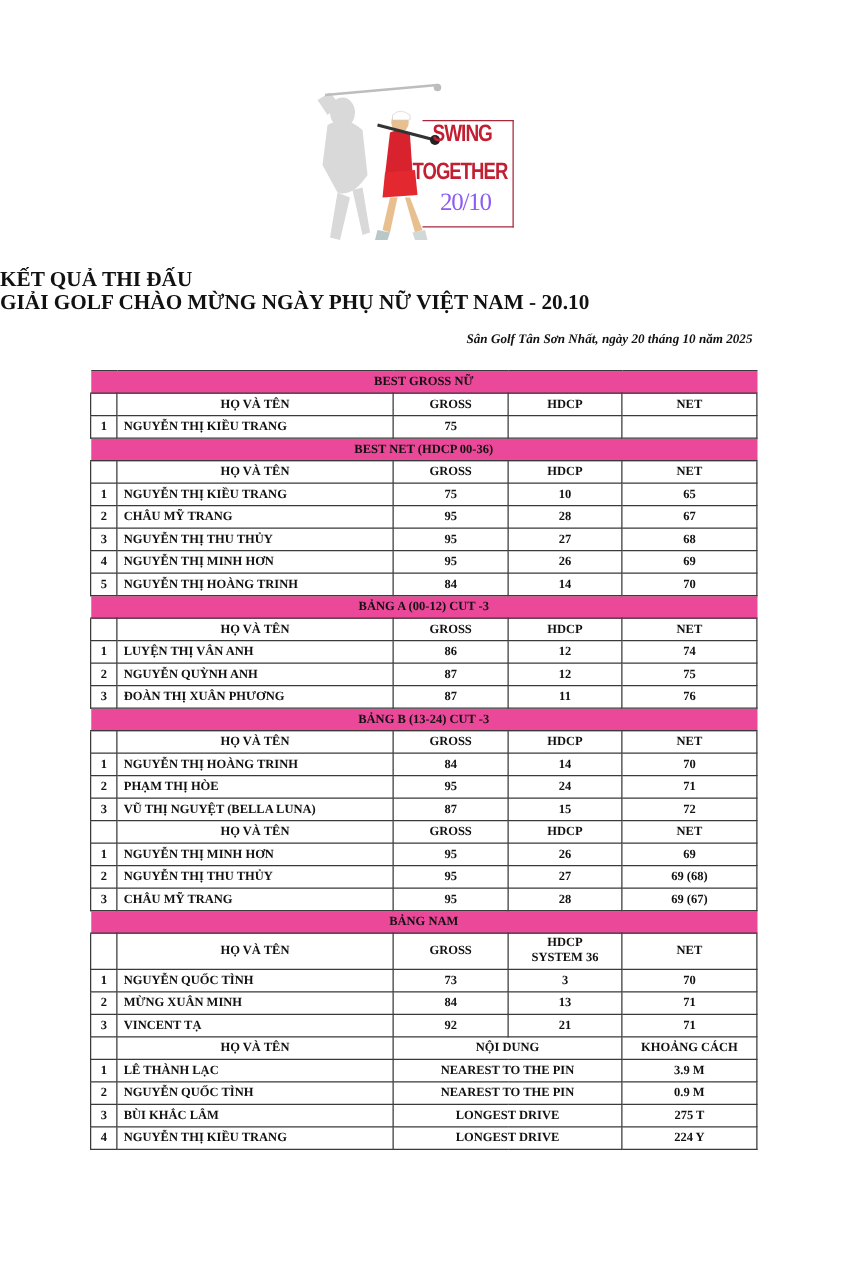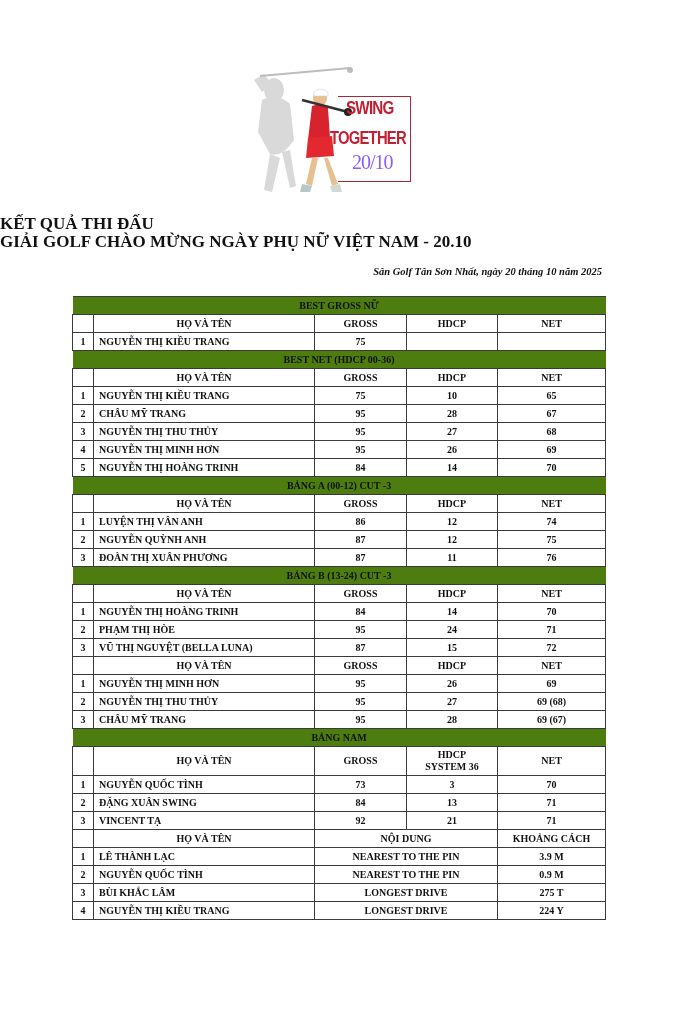--- a/index.html
+++ b/index.html
@@ -20,21 +20,21 @@
 
   .title { position: absolute; left: 0; width: 675px; text-align: left; font-weight: bold; }
   .title-main { top: 214px; font-size: 17px; }
   .title-sub { top: 232px; font-size: 17px; }
   .venue { position: absolute; right: 73px; top: 266px; font-size: 10.5px; font-style: italic; font-weight: bold; }
 
   table.results { position: absolute; left: 72px; top: 296px; width: 533px;
                   border-collapse: collapse; table-layout: fixed; font-size: 10px; font-weight: bold; }
   table.results td { border: 1px solid #3a3a3a; height: 17px; padding: 0; text-align: center; }
   table.results td.name { text-align: left; padding-left: 5px; }
-  table.results tr.section td { background: #4d7c0f; border-left: none; border-right: none; }
+  table.results tr.section td { background: #ec4899; border-left: none; border-right: none; }
   table.results tr.tall td { height: 28px; line-height: 12px; }
   col.c-rank { width: 21px; }
   col.c-name { width: 221px; }
   col.c-gross { width: 92px; }
   col.c-hdcp { width: 91px; }
   col.c-net { width: 108px; }
 </style>
 </head>
 <body>
 
@@ -248,21 +248,21 @@
       </tr>
       <tr>
         <td>1</td>
         <td class="name">NGUYỄN QUỐC TÌNH</td>
         <td>73</td>
         <td>3</td>
         <td>70</td>
       </tr>
       <tr>
         <td>2</td>
-        <td class="name">ĐẶNG XUÂN SWING</td>
+        <td class="name">MỪNG XUÂN MINH</td>
         <td>84</td>
         <td>13</td>
         <td>71</td>
       </tr>
       <tr>
         <td>3</td>
         <td class="name">VINCENT TẠ</td>
         <td>92</td>
         <td>21</td>
         <td>71</td>

